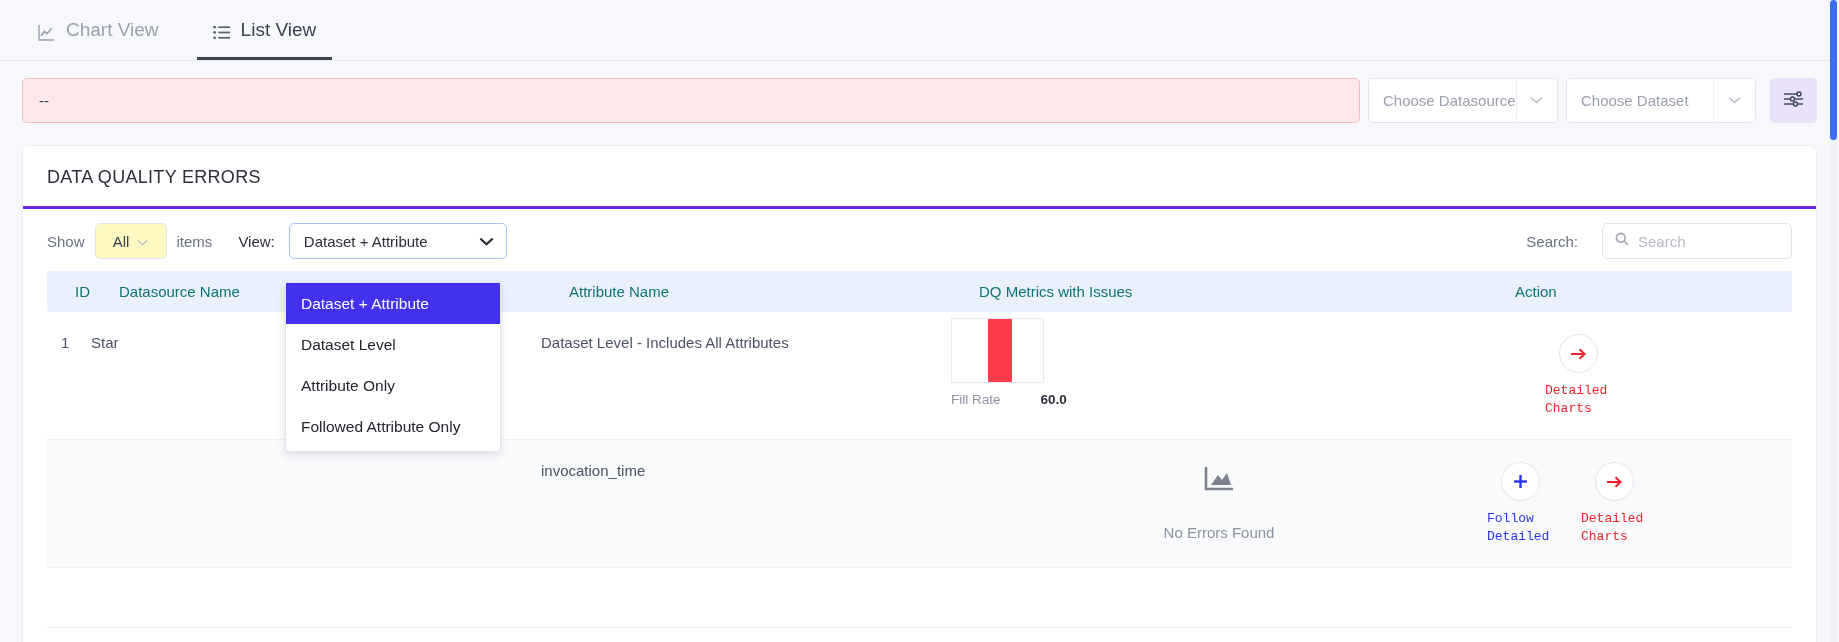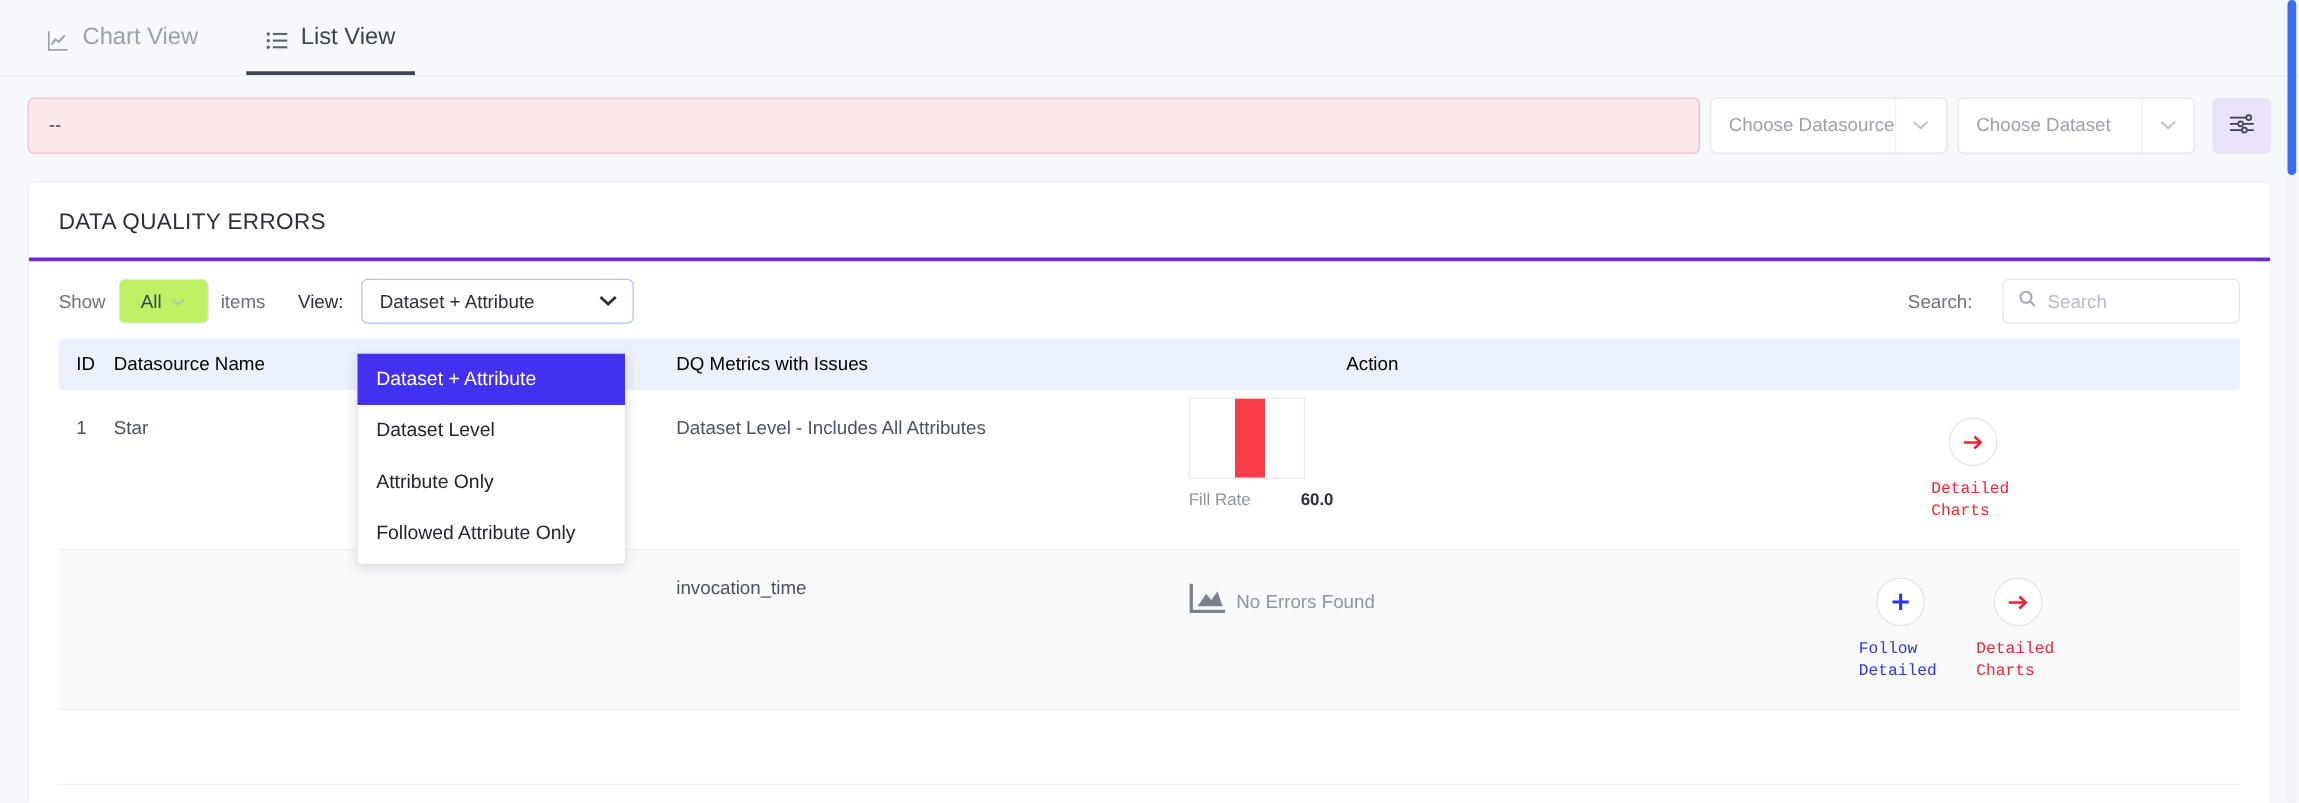--- a/index.html
+++ b/index.html
@@ -84,21 +84,21 @@
 
   
   .controls {
     display: flex; align-items: center;
     padding: 14px 24px 12px 24px;
     position: relative;
   }
   .lenlabel { font-size: 15px; color: #6b7280; }
   .mini-sel {
     height: 36px; width: 72px; margin: 0 10px;
-    border: 1px solid #e3e5ec; border-radius: 5px; background: #bef264;
+    border: 1px solid #e3e5ec; border-radius: 5px; background: #fef9c3;
     display: flex; align-items: center; justify-content: center; gap: 8px;
     font-size: 15px; color: #3b4252; cursor: pointer;
   }
   .showlabel { font-size: 15px; color: #2b2f3a; margin-left: 26px; margin-right: 14px; }
   .big-sel {
     height: 36px; width: 218px;
     border: 1px solid #a9c4f5; border-radius: 5px; background: #fff;
     display: flex; align-items: center; justify-content: space-between;
     padding: 0 12px 0 14px;
     font-size: 15px; color: #2b2f3a; cursor: pointer;
@@ -135,21 +135,21 @@
   }
   .dd-item.sel { background: #4331f0; color: #fff; }
 
   
   .thead {
     display: flex; align-items: center;
     background: #eaf0fd; height: 41px;
     margin: 0 24px;
     border-radius: 3px;
   }
-  .thead div { font-size: 15px; color: #000000; }
+  .thead div { font-size: 15px; color: #0f766e; padding-left: 28px; }
   .trow { display: flex; margin: 0 24px; border-bottom: 1px solid #f0f1f6; }
   .trow.alt { background: #f9fafc; }
   .c-id     { width: 44px;  padding-left: 14px; }
   .c-ds     { width: 240px; }
   .c-dset   { width: 210px; }
   .c-attr   { width: 410px; }
   .c-dq     { width: 536px; }
   .c-act    { flex: 1; }
   .tcell { font-size: 15px; color: #4a5264; }
 
@@ -166,21 +166,21 @@
     margin-top: 6px;
   }
   .minichart .bar {
     position: absolute; background: #fb3b49;
     width: 24px; left: 36px; bottom: 0; top: 0;
   }
   .mc-legend { display: flex; align-items: center; gap: 40px; margin-top: 9px; }
   .mc-legend .nm { font-size: 13.5px; color: #8d93a1; }
   .mc-legend .vl { font-size: 13.5px; color: #2b2f3a; font-weight: bold; }
 
-  .noerr { display: flex; flex-direction: row; align-items: center; gap: 8px; padding-top: 26px; }
+  .noerr { display: flex; flex-direction: column; align-items: center; gap: 28px; padding-top: 26px; }
   .noerr .txt { font-size: 15px; color: #8d93a1; }
 
   .actions { display: flex; gap: 28px; padding-top: 22px; }
   .act-btn { display: flex; flex-direction: column; align-items: center; width: 66px; cursor: pointer; }
   .act-circle {
     width: 39px; height: 39px; border-radius: 50%;
     border: 1px solid #e2e4ec; background: #fff;
     display: flex; align-items: center; justify-content: center;
   }
   .act-lbl { margin-top: 9px; font-size: 13px; text-align: left; line-height: 1.35; font-family: Liberation Mono, monospace; }
@@ -301,20 +301,21 @@
           </span>
           <input type="text" placeholder="Search" style="">
         </div>
       </div>
     </div>
 
     <div class="thead">
       <div class="c-id">ID</div>
       <div class="c-ds">Datasource Name</div>
       <div class="c-dset">Dataset Name</div>
+      <div class="c-attr">Attribute Name</div>
       <div class="c-dq">DQ Metrics with Issues</div>
       <div class="c-act">Action</div>
     </div>
 
     <div class="trow row1">
       <div class="c-id tcell cellpad">1</div>
       <div class="c-ds tcell cellpad">Star</div>
       <div class="c-dset tcell cellpad"></div>
       <div class="c-attr tcell cellpad">Dataset Level - Includes All Attributes</div>
       <div class="c-dq">

